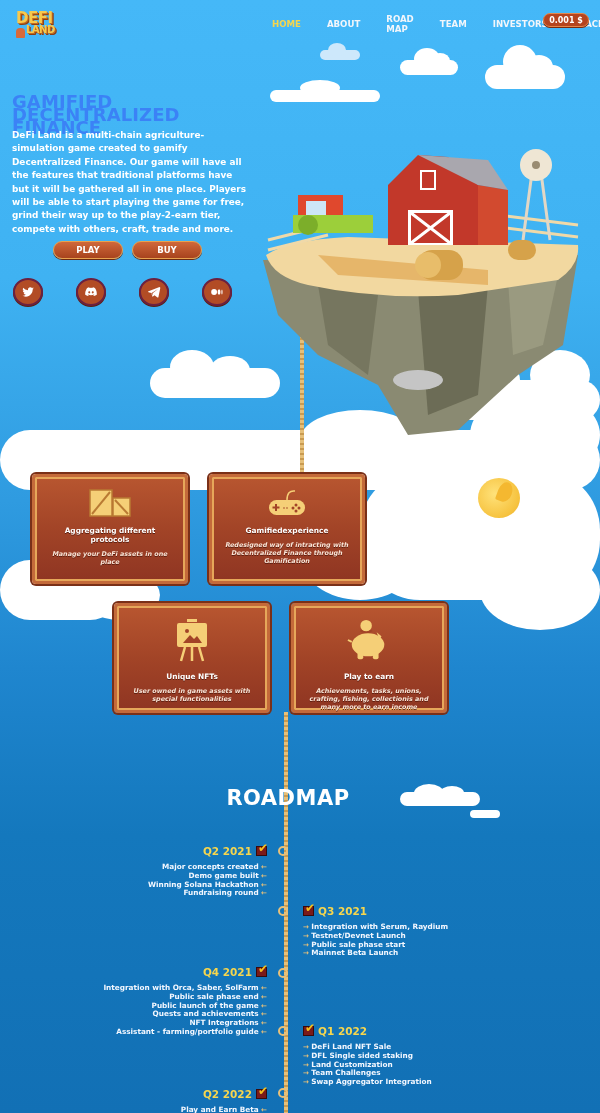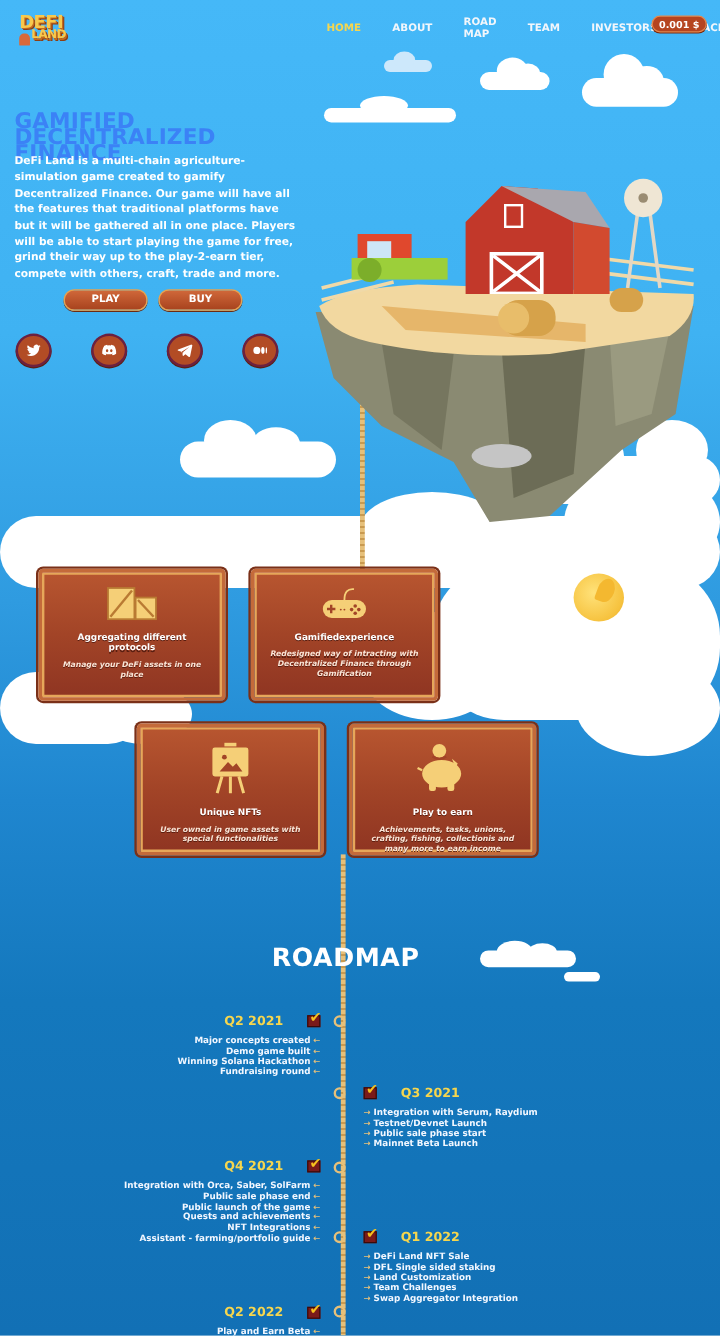--- a/index.html
+++ b/index.html
@@ -91,21 +91,21 @@
 
   
   .bird { position: absolute; left: 478px; top: 478px; width: 42px; height: 40px; border-radius: 50%; background: radial-gradient(circle at 40% 40%, #ffe27a, #f6c23e 70%, #e6a52a); }
   .bird::after { content: ""; position: absolute; left: 20px; top: 4px; width: 14px; height: 20px; border-radius: 50% 50% 50% 10%; background: #f4b830; transform: rotate(20deg); }
 
   
   .roadmap-title { position: absolute; left: 0; width: 576px; top: 786px; text-align: center; font-size: 21px; font-weight: bold; color: #fff; letter-spacing: 0.5px; }
 
   .q-left { position: absolute; right: 333px; text-align: right; }
   .q-right { position: absolute; left: 303px; text-align: left; }
-  .q-head { display: flex; align-items: center; gap: 20px; font-size: 10.5px; font-weight: bold; color: #f6d64e; margin-bottom: 6px; }
+  .q-head { display: flex; align-items: center; gap: 4px; font-size: 10.5px; font-weight: bold; color: #f6d64e; margin-bottom: 6px; }
   .q-left .q-head { justify-content: flex-end; }
   .check { width: 11px; height: 10px; background: #7a1a1a; border: 1px solid #3a0a0a; position: relative; display: inline-block; }
   .check::after { content: "✔"; position: absolute; left: 1px; top: -6px; font-size: 12px; color: #f6c21e; }
   .q-items { list-style: none; }
   .q-items li { font-size: 7.3px; line-height: 8.8px; color: #f2f7ff; font-weight: bold; }
   .q-left .q-items li::after { content: " ←"; color: #e6c07a; font-size: 7px; }
   .q-right .q-items li::before { content: "→ "; color: #e6c07a; font-size: 7px; }
 
   .knot { position: absolute; left: 278px; width: 10px; height: 10px; border: 2px solid #e6c07a; border-radius: 50%; }
 </style>

